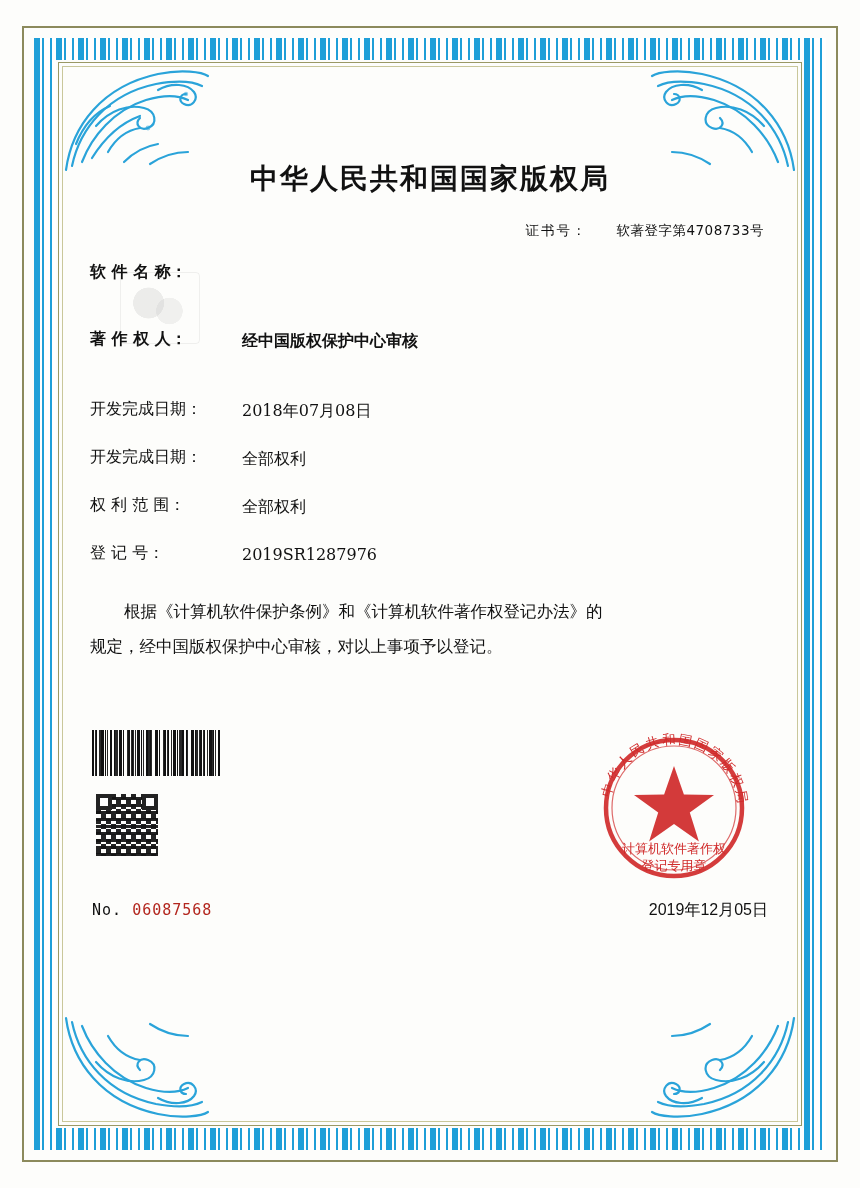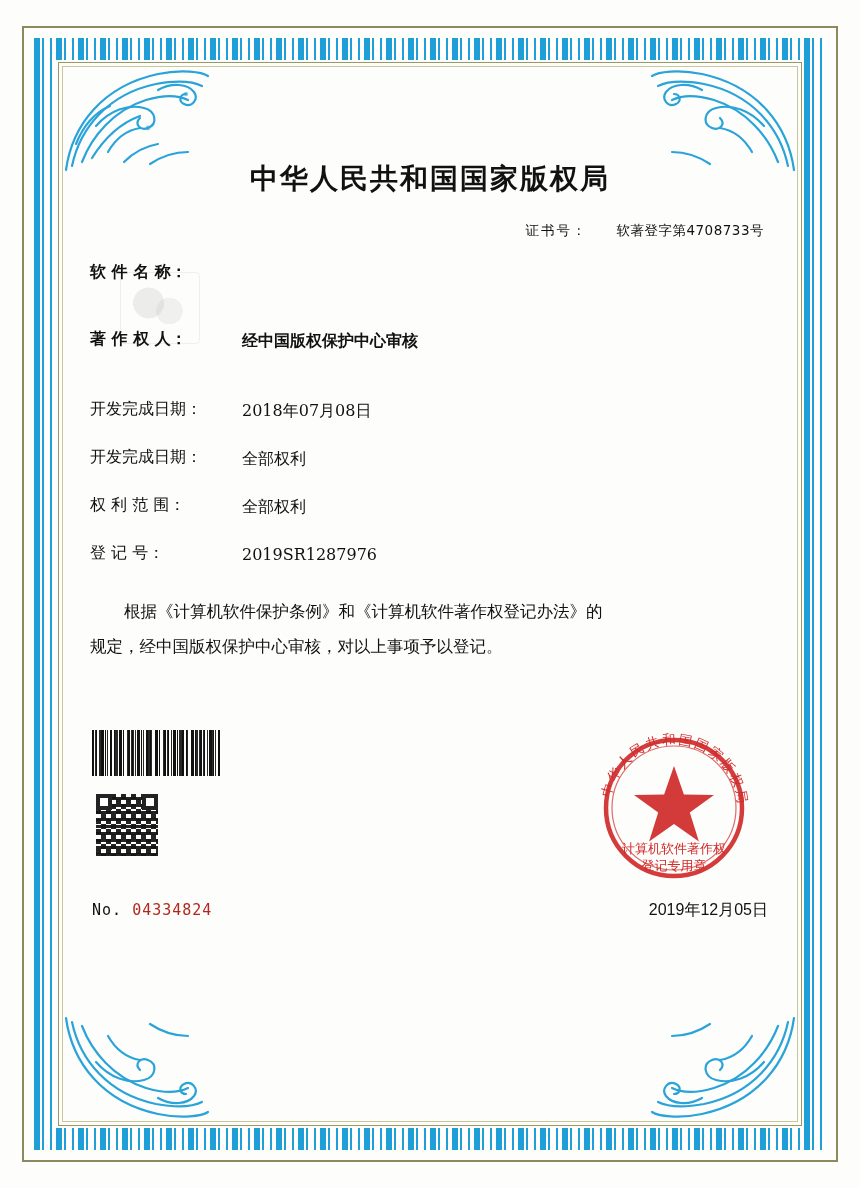--- a/index.html
+++ b/index.html
@@ -378,18 +378,18 @@
         <textPath href="#ringpath" startOffset="26%" text-anchor="middle">中华人民共和国国家版权局</textPath>
       </text>
       <text x="86" y="131" text-anchor="middle" font-family="DejaVu Serif, serif" font-size="13" fill="#d02b2b">计算机软件著作权</text>
       <text x="86" y="148" text-anchor="middle" font-family="DejaVu Serif, serif" font-size="13" fill="#d02b2b">登记专用章</text>
     </svg>
   </div>
 
   <div class="footer">
     <div class="serial">
       <span>No.</span>
-      <span class="num">04334824</span>
+      <span class="num">06087568</span>
     </div>
     <div class="issue-date">2019年12月05日</div>
   </div>
 
 </div>
 
 </body></html>

